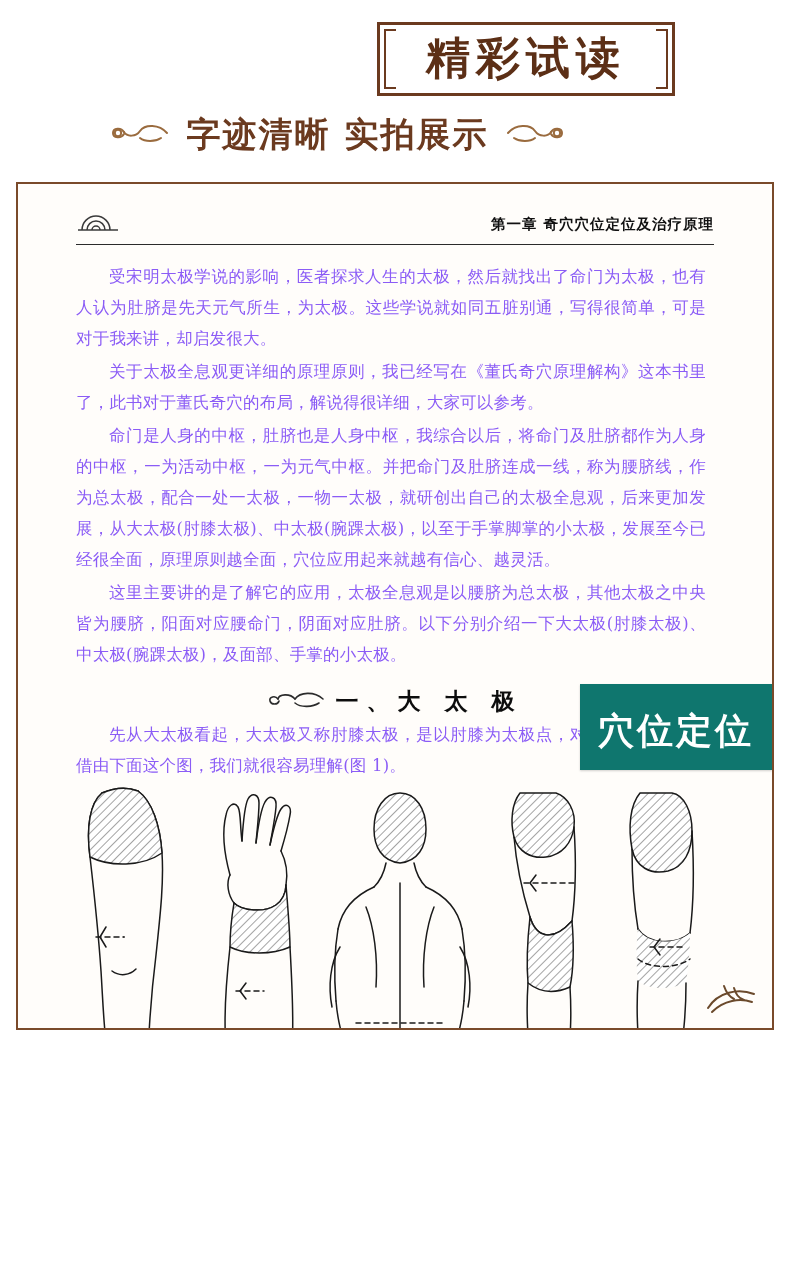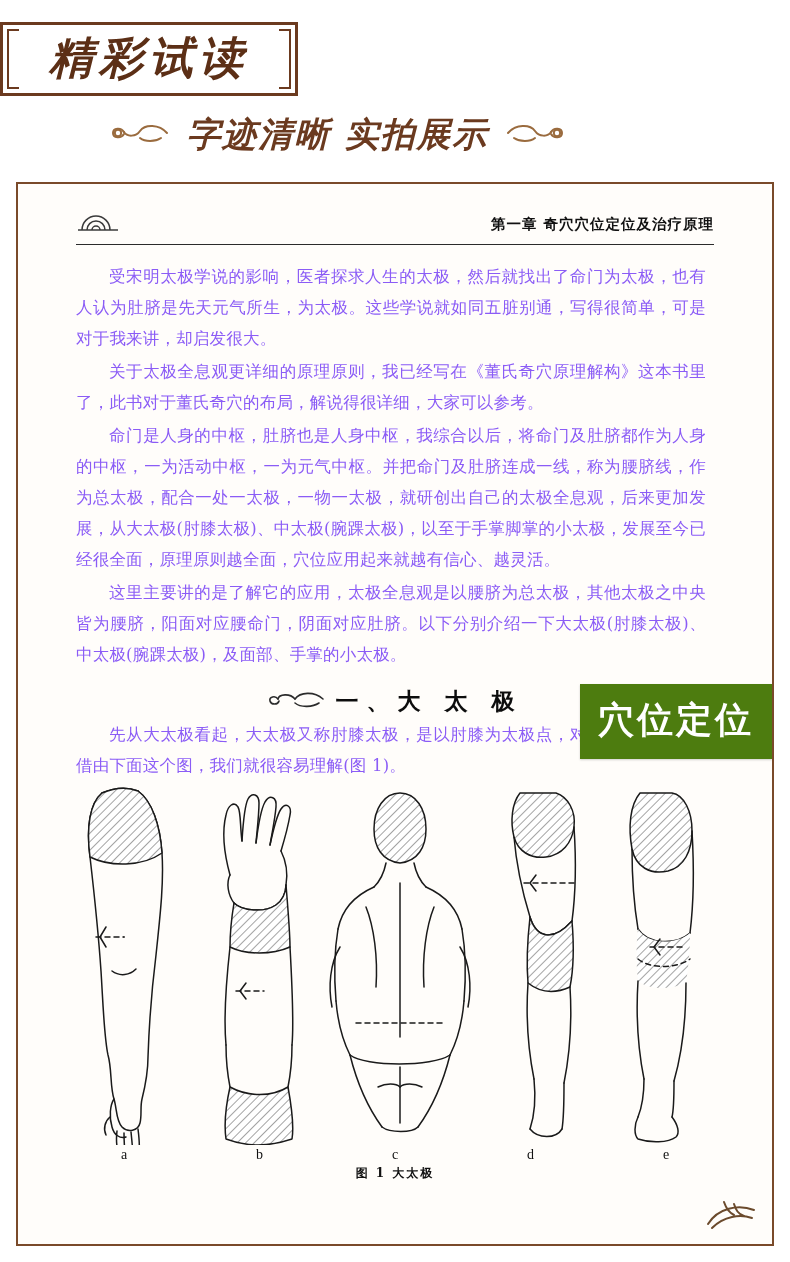--- a/index.html
+++ b/index.html
@@ -13,22 +13,21 @@
     font-family: "Liberation Serif", "DejaVu Serif", serif;
     color: #1a1a1a;
     position: relative;
     overflow: hidden;
   }
 
   
   .banner {
     width: 675px;
     padding-top: 22px;
-    text-align: left;
-    font-style: italic;
+    text-align: right;
   }
   .banner-frame {
     display: inline-block;
     position: relative;
     border: 3px solid #6b3a1f;
     padding: 10px 46px 12px 46px;
     box-sizing: border-box;
   }
   .banner-frame::before,
   .banner-frame::after {
@@ -79,21 +78,21 @@
     white-space: nowrap;
   }
   .swirl { flex: none; }
 
   
   .page-wrap {
     position: absolute;
     left: 16px;
     top: 182px;
     width: 758px;
-    height: 1064px;
+    height: 848px;
     border: 2px solid #7a4a2a;
     box-sizing: border-box;
     background: #fffdfa;
     overflow: hidden;
   }
   .page-inner {
     position: absolute;
     left: 0; top: 0; right: 0; bottom: 0;
     padding: 26px 58px 0 58px;
     box-sizing: border-box;
@@ -143,27 +142,27 @@
     letter-spacing: 8px;
     color: #0d0d0d;
     white-space: nowrap;
   }
 
   
   .stamp {
     position: absolute;
     right: 0px;
     top: 500px;
-    background: #4d7c0f;
+    background: #0f766e;
     color: #ffffff;
     font-family: "DejaVu Serif", serif;
     font-size: 36px;
     font-weight: bold;
     letter-spacing: 3px;
-    padding: 12px 18px 14px 18px;
+    padding: 23px 18px 14px 18px;
     white-space: nowrap;
     box-shadow: 0 1px 2px rgba(0,0,0,.18);
   }
 
   
   .figure {
     margin-top: 6px;
     width: 100%;
   }
   .fig-caption {

